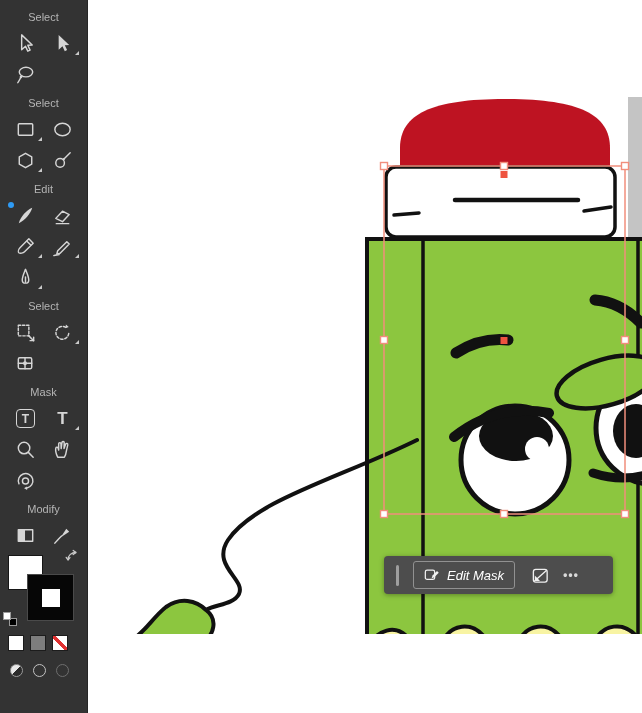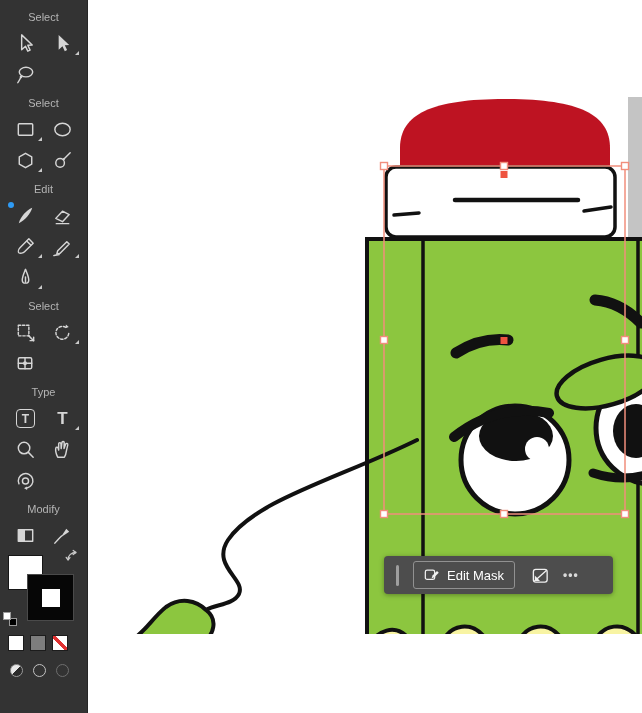--- a/index.html
+++ b/index.html
@@ -67,21 +67,21 @@
   .sw-gray  { background:#7d7d7d; }
   .sw-none  { background:linear-gradient(to top right,#ffffff 42%,#e03131 42%,#e03131 58%,#ffffff 58%); }
 
   .crow { display:flex; gap:10px; padding:13px 0 0 10px; }
   .cbtn { width:13px; height:13px; border-radius:50%; display:inline-block; }
   .c-half { background:linear-gradient(135deg,#e8e8e8 50%,#2b2b2b 50%); border:1px solid #999; }
   .c-ring { border:1.5px solid #c2c2c2; }
   .c-dim  { border:1.5px solid #6e6e6e; }
 
   
-  .stage { position:absolute; left:88px; top:0; width:554px; height:634px; background:#ffffff; overflow:hidden; }
+  .stage { position:absolute; left:88px; top:0; width:554px; height:634px; background:#ffffff; overflow:hidden;font-style:italic; }
   .art { position:absolute; left:0; top:0; }
 
   
   .maskbar {
     position:absolute; left:296px; top:556px; width:229px; height:38px;
     background:#4d4d4d; border-radius:4px; display:flex; align-items:center;
     box-shadow:0 1px 5px rgba(0,0,0,.35);
   }
   .dragbar { width:3px; height:21px; background:#9e9e9e; border-radius:2px; margin-left:12px; }
   .maskbtn {
@@ -280,21 +280,21 @@
   <div class="trow">
     <div class="tool">
       <svg class="ticon" viewBox="0 0 24 24">
         <rect x="4.5" y="6" width="14" height="11.5" rx="1.5"></rect>
         <path d="M4.5,11.7 L18.5,11.7 M11.5,6 L11.5,17.5"></path>
         <circle class="fillme" cx="11.5" cy="11.7" r="2.1"></circle>
       </svg>
     </div>
   </div>
 
-  <div class="slabel">Type</div>
+  <div class="slabel">Mask</div>
   <div class="trow">
     <div class="tool">
       <span class="tbox">T</span>
     </div>
     <div class="tool sub">
       <span class="tplain">T</span>
     </div>
   </div>
 
   <div class="trow">

